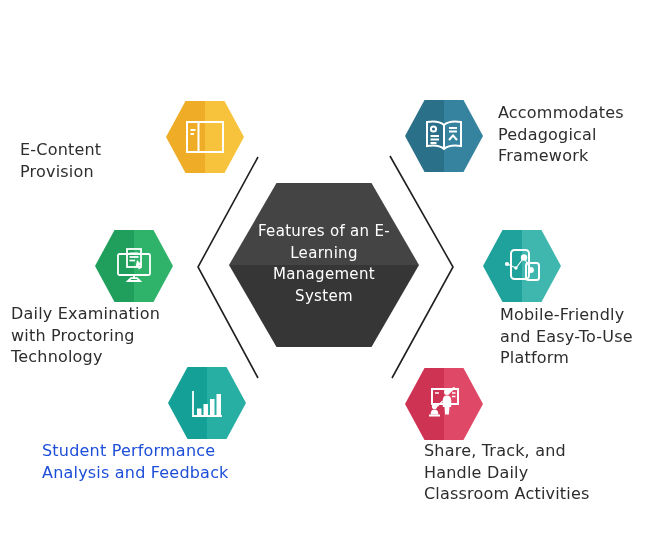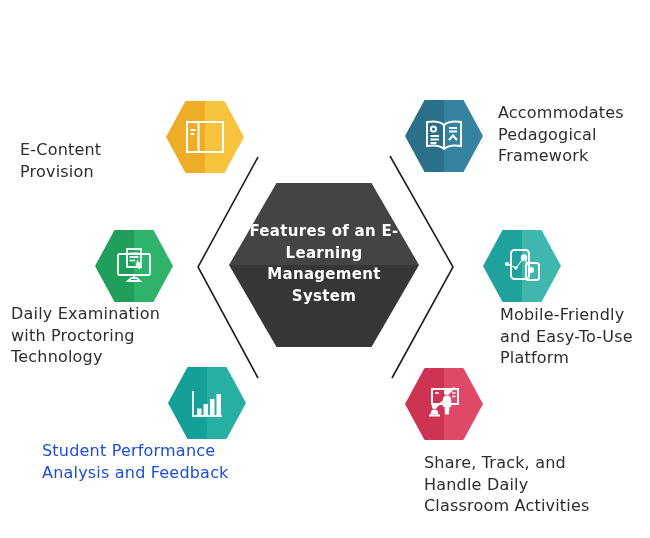--- a/index.html
+++ b/index.html
@@ -22,21 +22,20 @@
     pointer-events: none;
   }
 
   
   .hex {
     position: absolute;
     clip-path: polygon(25% 0%, 75% 0%, 100% 50%, 75% 100%, 25% 100%, 0% 50%);
     display: flex;
     align-items: center;
     justify-content: center;
-    font-weight: bold;
   }
   .hex-small { width: 78px; height: 72px; }
   .hex-center {
     left: 229px; top: 183px;
     width: 190px; height: 164px;
     text-align: center;
   }
   .hex-center .center-label {
     color: #ffffff;
     font-size: 15px;
@@ -62,21 +61,21 @@
     font-size: 16px;
     line-height: 21.5px;
     letter-spacing: 0.2px;
     white-space: pre-line;
   }
   .label-econtent { left: 20px;  top: 110px; width: 140px; text-align: left; margin-top: 29px; }
   .label-pedagogy { left: 498px; top: 102px; width: 160px; }
   .label-exam     { left: 11px;  top: 303px; width: 205px; }
   .label-mobile   { left: 500px; top: 304px; width: 160px; }
   .label-chart    { left: 42px;  top: 440px; width: 225px; }
-  .label-share    { left: 424px; top: 440px; width: 205px; margin-top: 12px; }
+  .label-share    { left: 424px; top: 440px; width: 205px; }
 </style>
 </head>
 <body>
 
 <div class="canvas">
 
   <svg class="connectors" viewBox="0 0 650 538" xmlns="http://www.w3.org/2000/svg">
     <polyline id="chev-left" fill="none" stroke="#1f1f1f" stroke-width="1.6" points="258,157 198,267 258,378"></polyline>
     <polyline id="chev-right" fill="none" stroke="#1f1f1f" stroke-width="1.6" points="390,156 453,267 392,378"></polyline>
   </svg>

